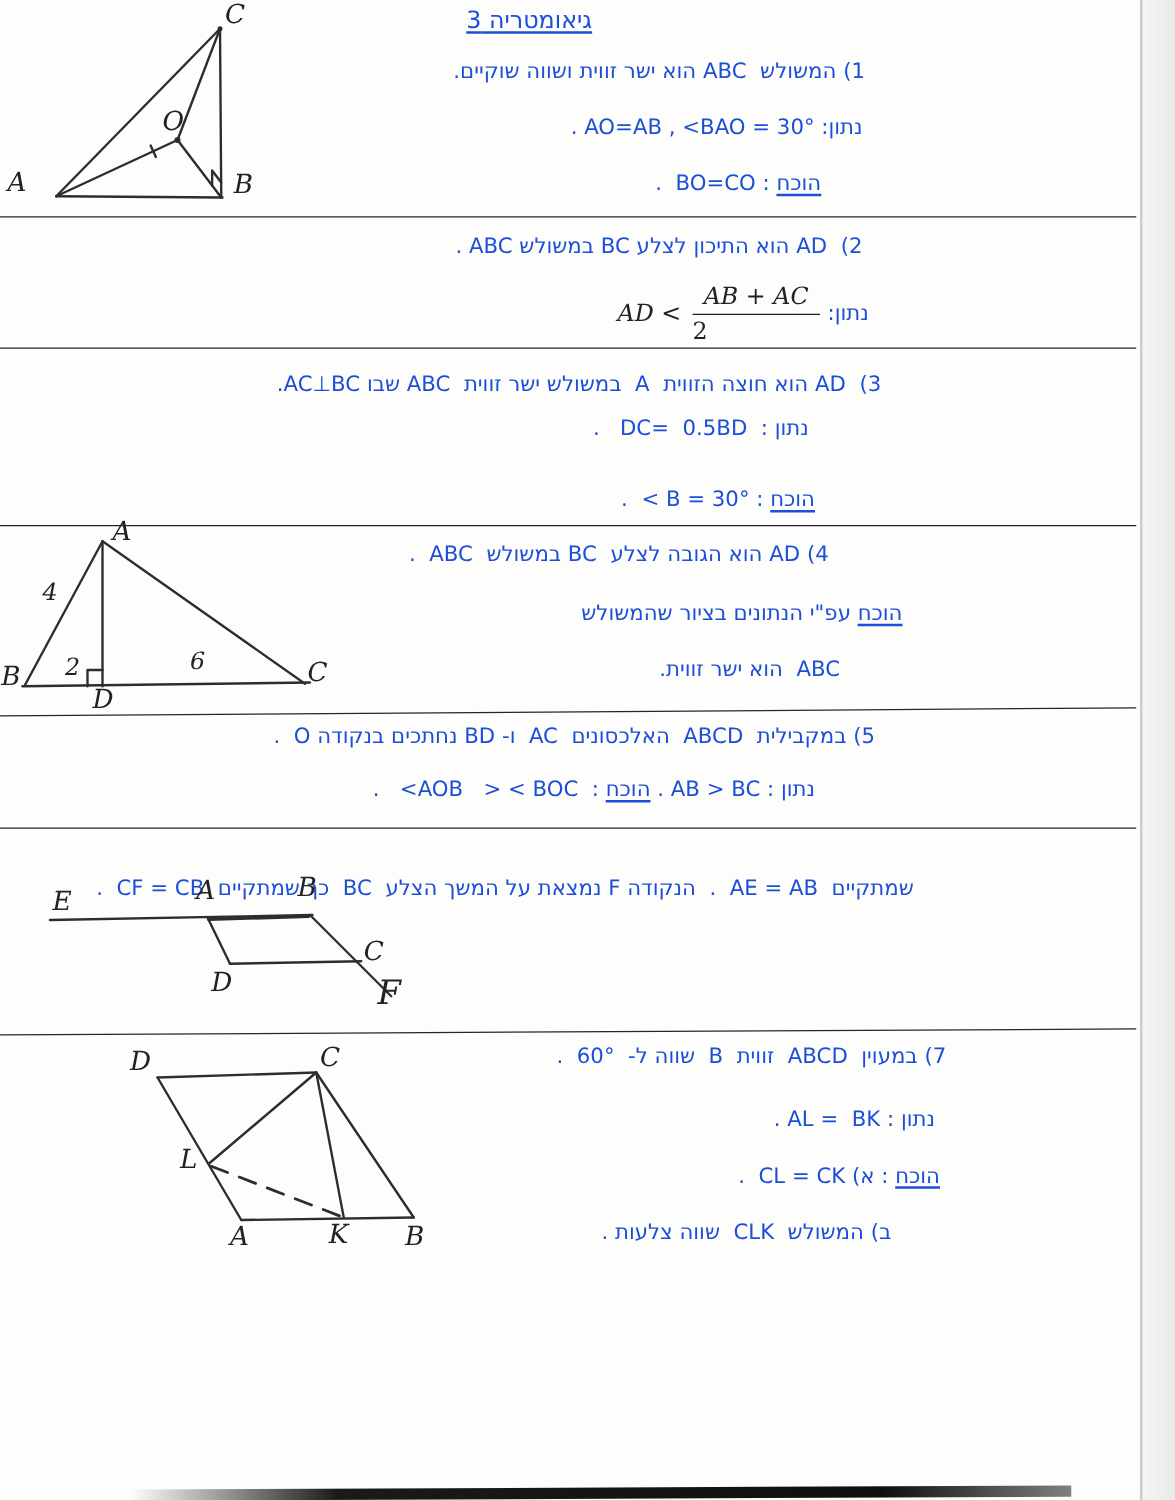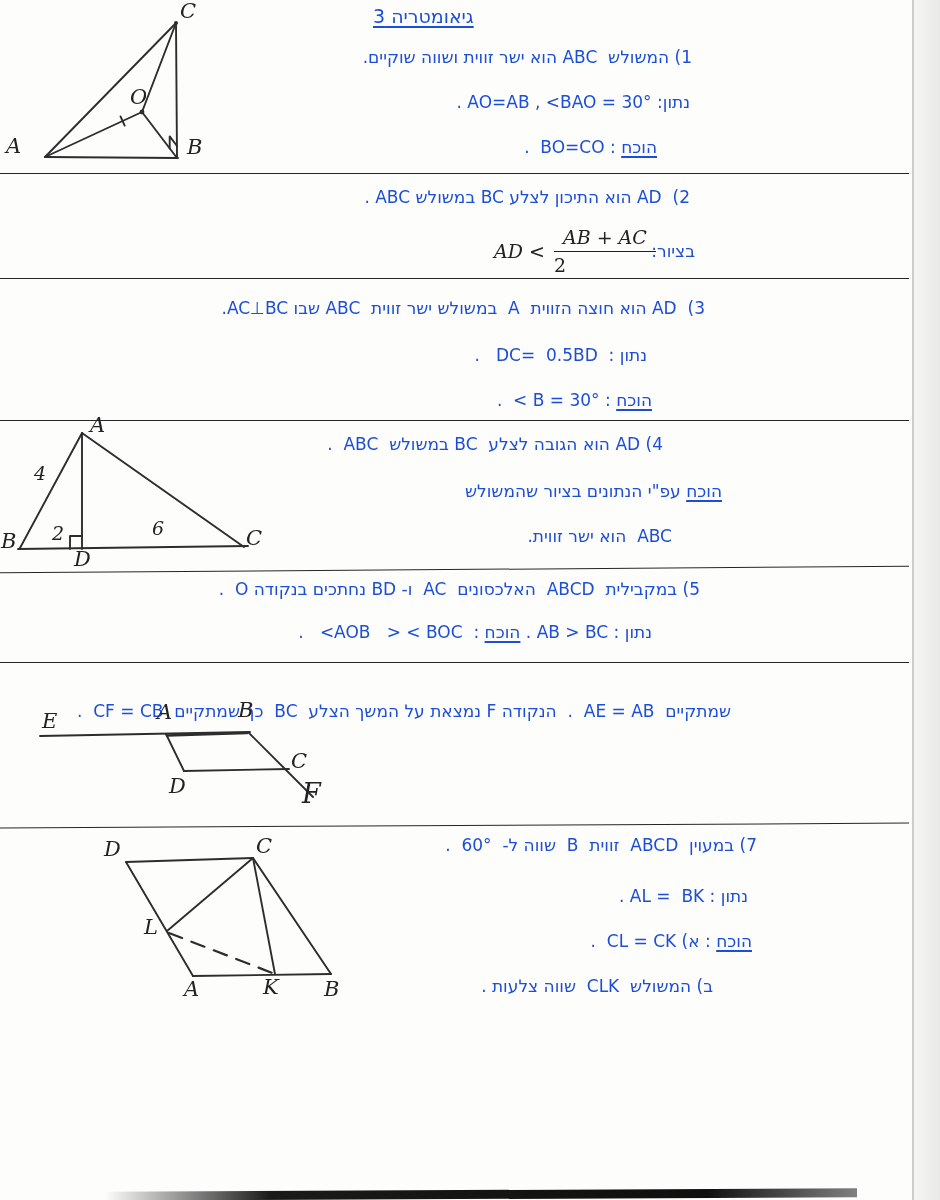--- a/index.html
+++ b/index.html
@@ -56,33 +56,33 @@
     <circle cx="176" cy="23" r="2"></circle>
     <text class="fl" x="6" y="153">A</text>
     <text class="fl" x="187" y="154">B</text>
     <text class="fl" x="180" y="18">C</text>
     <text class="fl" x="130" y="104">O</text>
   </svg>
 
   <div class="sep" style="top:173px;"></div>
 
   <div class="t" style="right:250px;top:184px;">2) &nbsp;AD הוא התיכון לצלע BC במשולש ABC .</div>
-  <div class="t" style="right:245px;top:238px;">בציור:</div>
+  <div class="t" style="right:245px;top:238px;">נתון:</div>
   <div class="eq" style="left:475px;top:226px;margin-left:19px;">
     <span>AD &lt;</span>
     <span class="frac">
       <span class="num">AB + AC</span>
       <span class="den">2</span>
     </span>
   </div>
 
   <div class="sep" style="top:278px;"></div>
 
   <div class="t" style="right:235px;top:295px;">3) &nbsp;AD הוא חוצה הזווית &nbsp;A &nbsp;במשולש ישר זווית &nbsp;ABC שבו ‎AC⊥BC.</div>
-  <div class="t" style="right:293px;top:342px;">נתון : &nbsp;DC= &nbsp;0.5BD &nbsp;&nbsp;.</div>
+  <div class="t" style="right:293px;top:330px;">נתון : &nbsp;DC= &nbsp;0.5BD &nbsp;&nbsp;.</div>
   <div class="t" style="right:288px;top:387px;"><span class="ul">הוכח</span><span> : ‎&lt; B = 30° &nbsp;.</span></div>
 
   <div class="sep" style="top:420px;"></div>
 
   <div class="t" style="right:277px;top:431px;">4) AD הוא הגובה לצלע &nbsp;BC במשולש &nbsp;ABC &nbsp;.</div>
   <div class="t" style="right:218px;top:478px;"><span class="ul">הוכח</span><span> עפ"י הנתונים בציור שהמשולש</span></div>
   <div class="t" style="right:268px;top:523px;">ABC &nbsp;הוא ישר זווית.</div>
 
   <svg class="fig" style="left:0;top:418px;" width="270" height="152" viewBox="0 0 270 152">
     <path d="M18,131 L248,128"></path>

